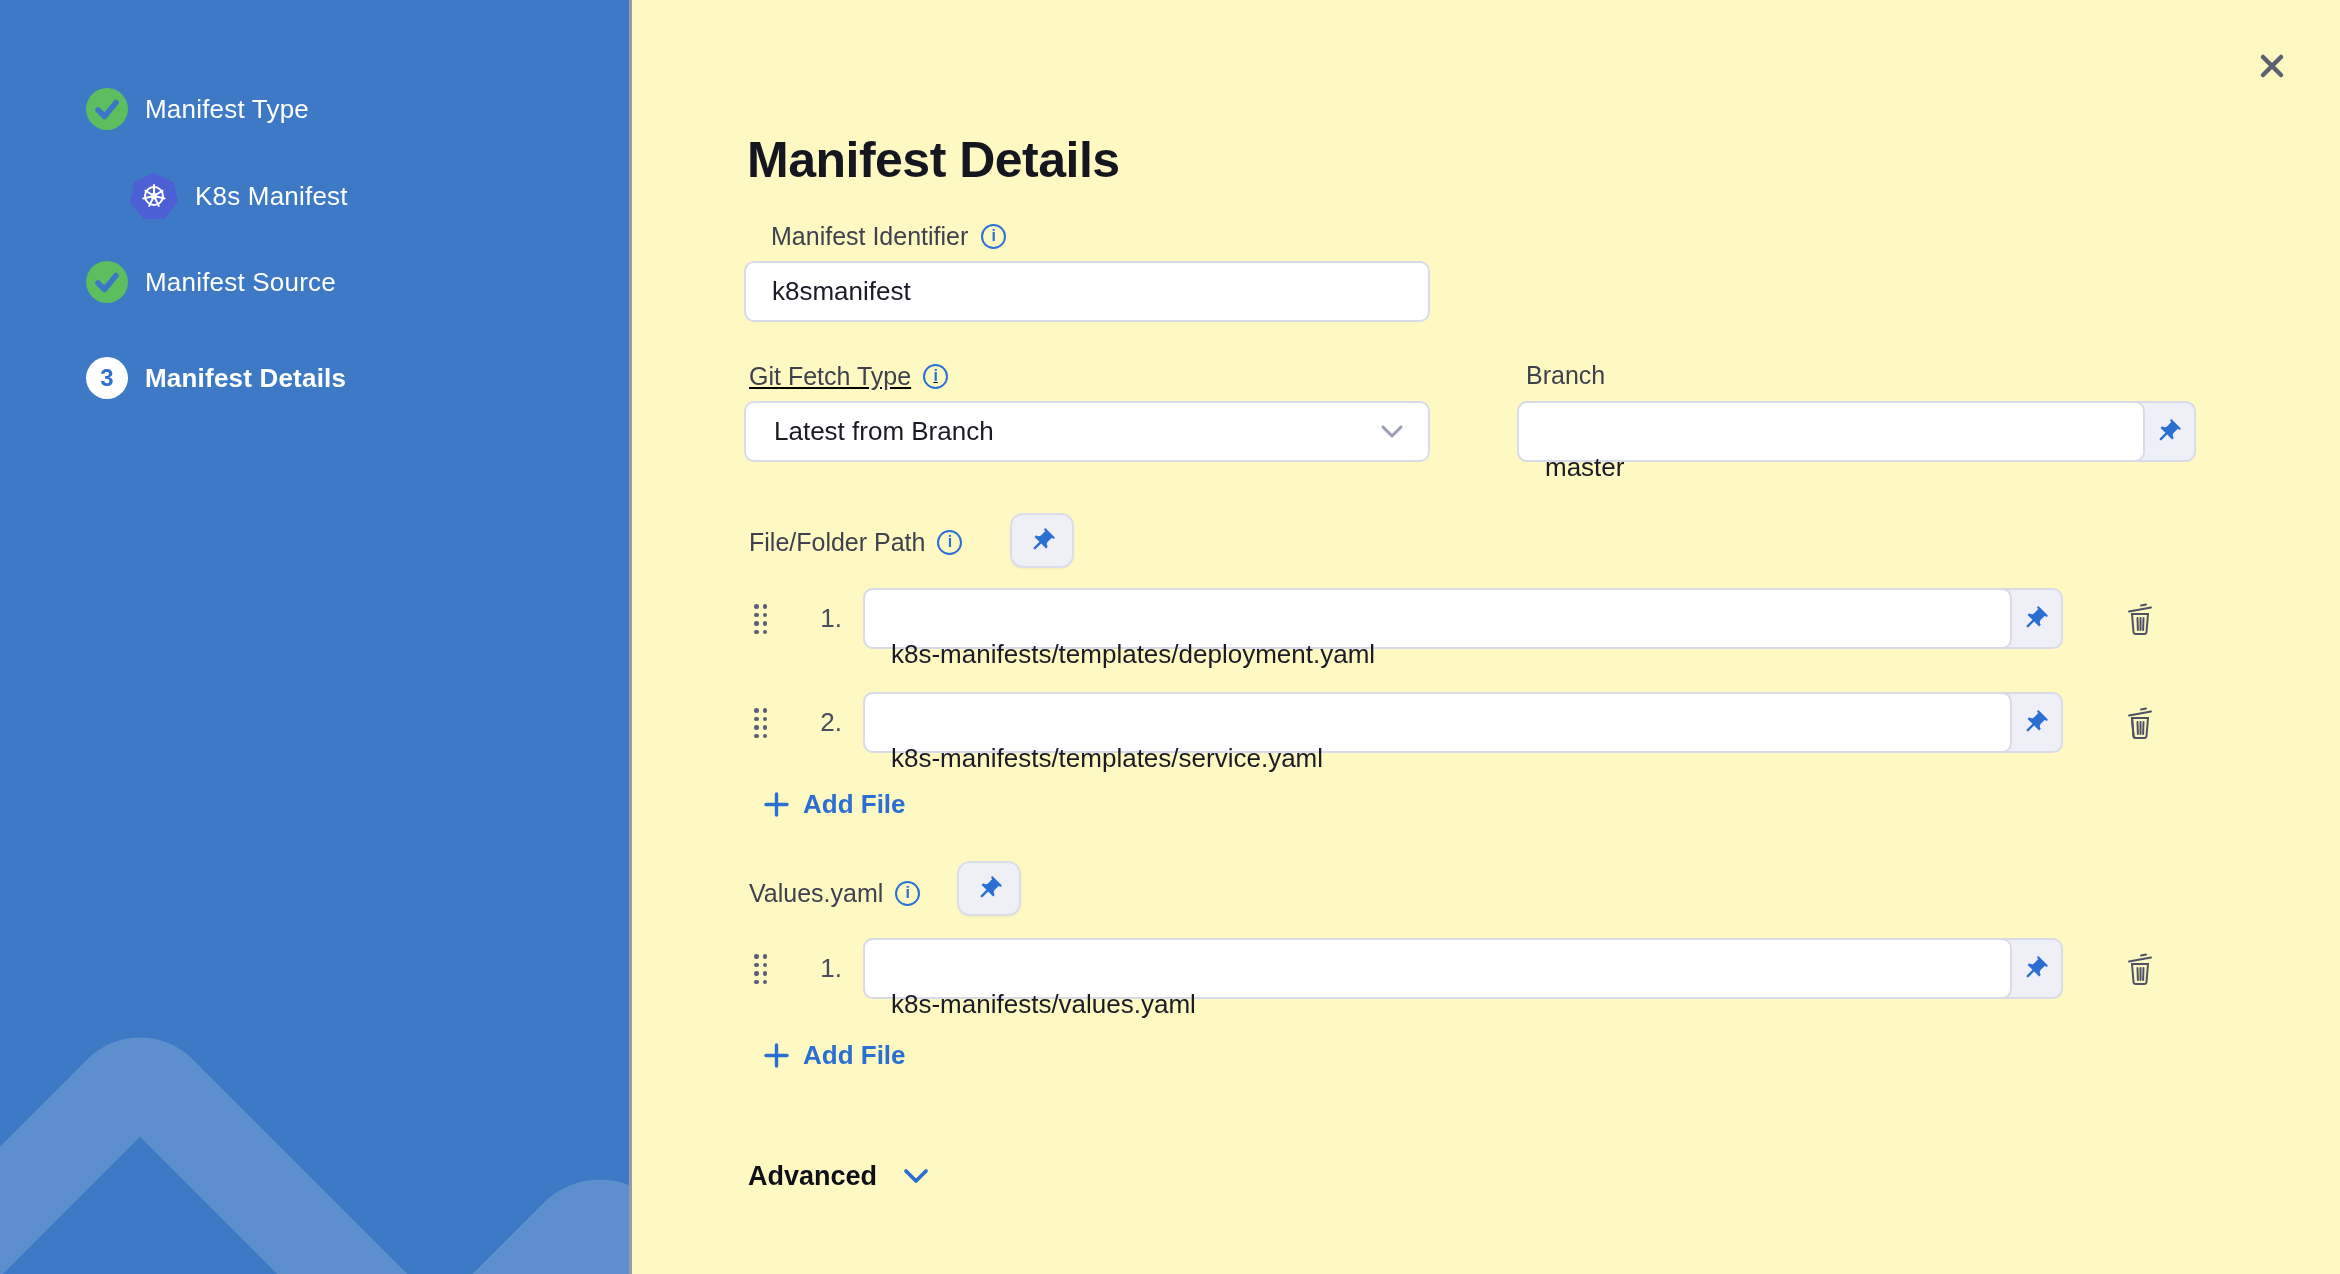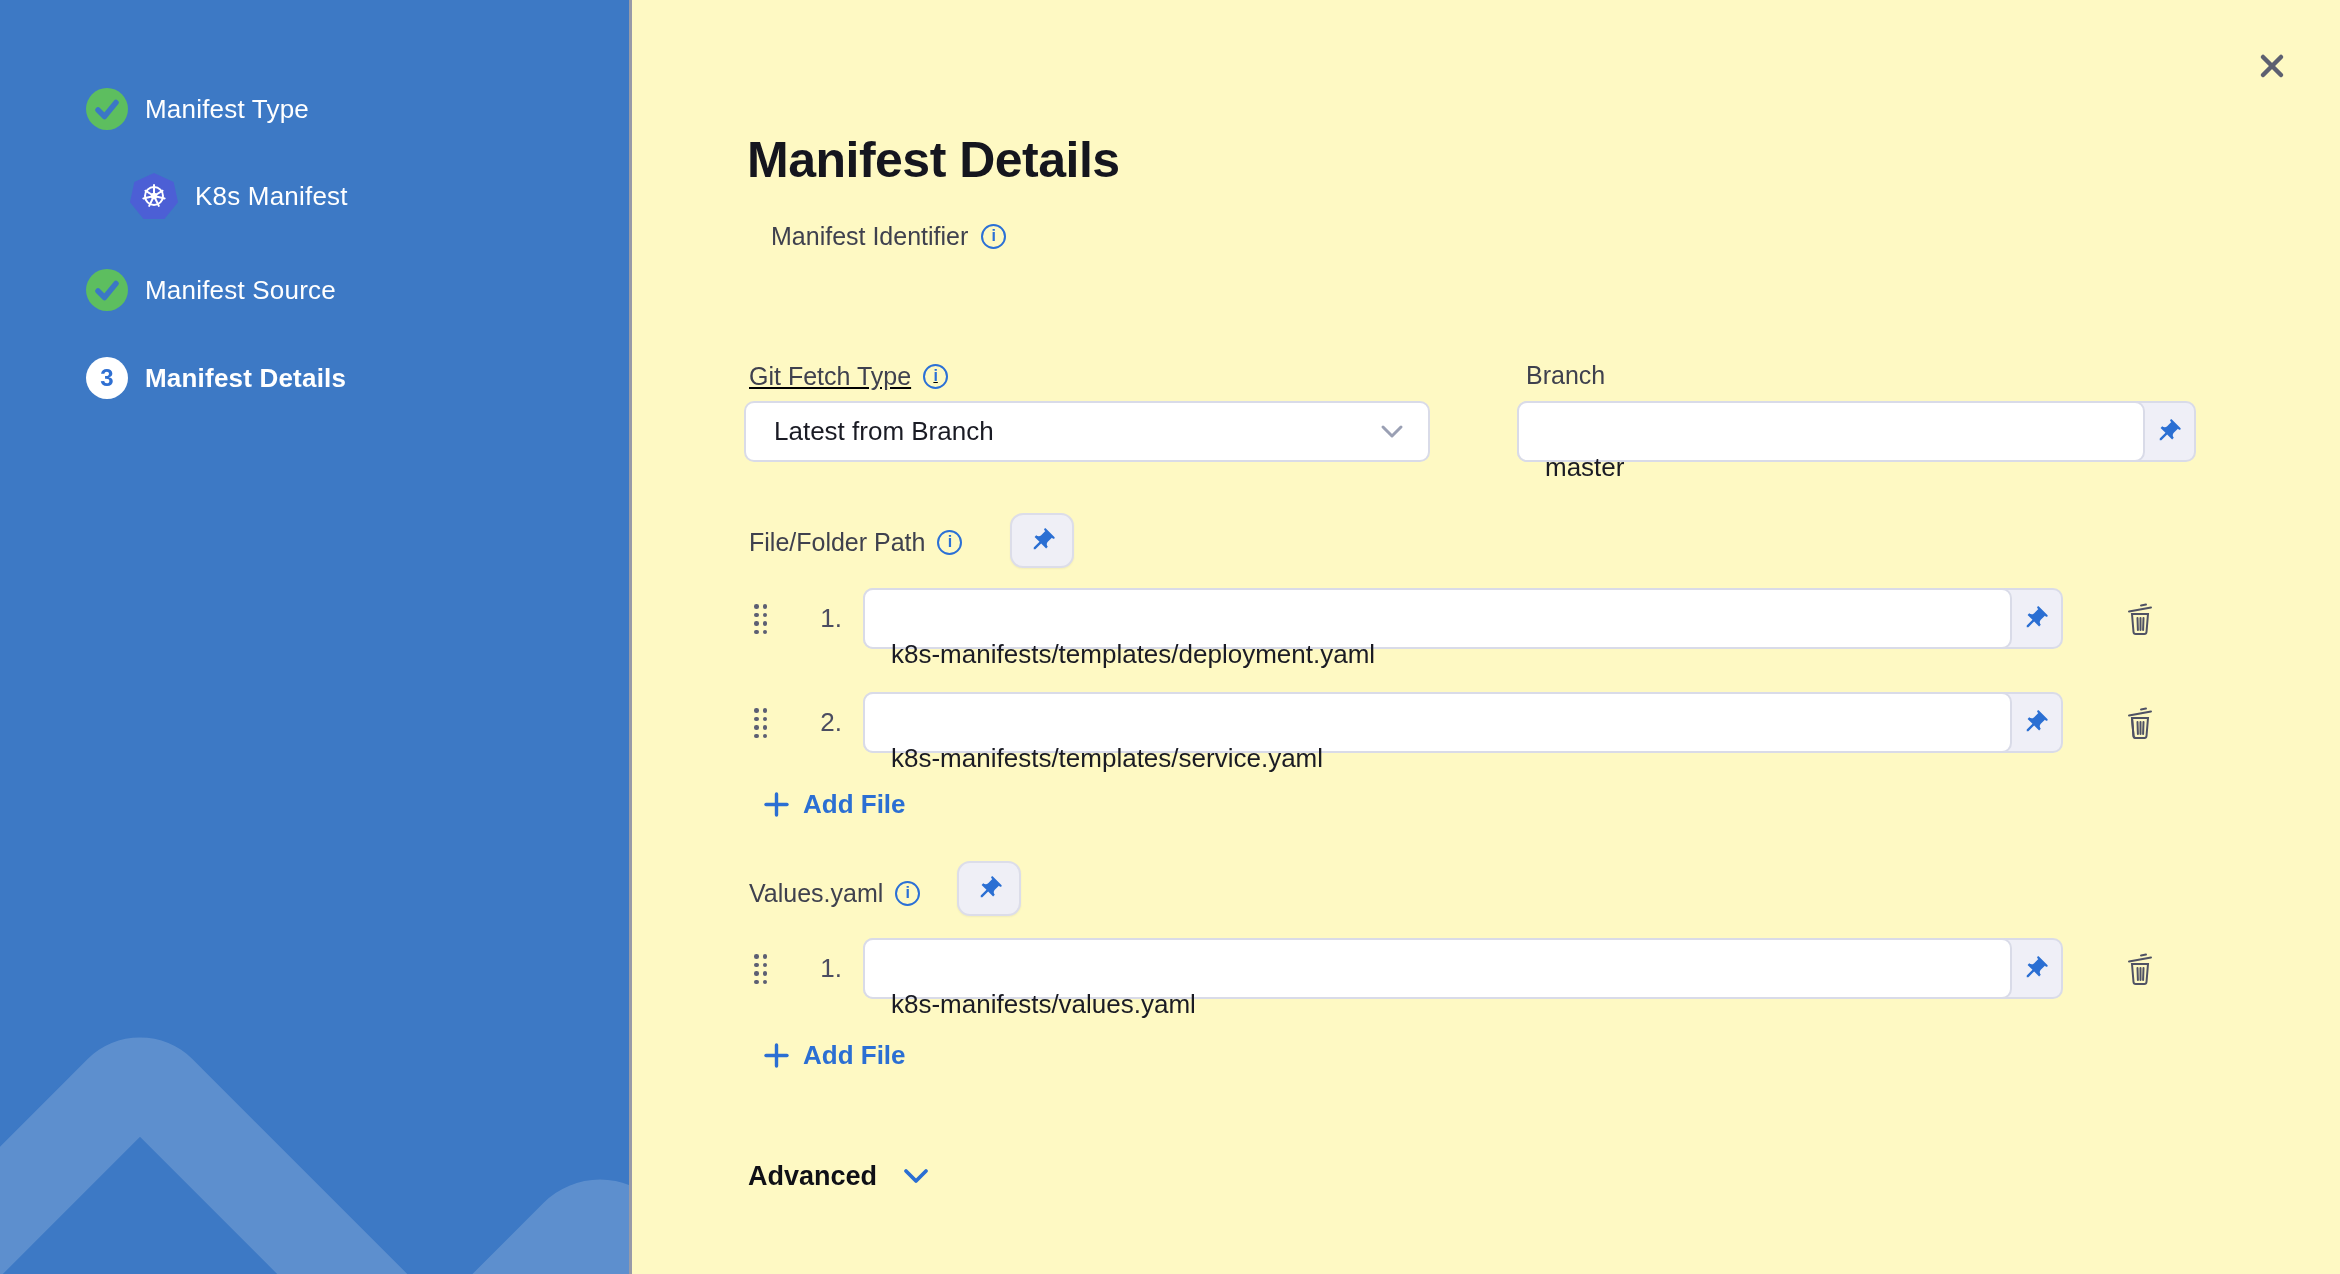--- a/index.html
+++ b/index.html
@@ -72,21 +72,21 @@
             <line x1="15" y1="15" x2="10.2" y2="24.9"></line>
             <line x1="15" y1="15" x2="4.3" y2="17.4"></line>
             <line x1="15" y1="15" x2="6.4" y2="9.7"></line>
           </g>
           <circle cx="15" cy="15" r="3.2" fill="#ffffff"></circle>
         </svg>
       </span>
       <span class="lbl">K8s Manifest</span>
     </div>
 
-    <div class="side-item" style="top:269px;">
+    <div class="side-item" style="top:261px;">
       <span class="ck">
         <svg width="42" height="42" viewBox="0 0 42 42">
             <polyline points="12,22 18.5,28.5 30,14.5" fill="none" stroke="#3b77c6" stroke-width="5.5" stroke-linecap="round" stroke-linejoin="round"></polyline>
           </svg>
       </span>
       <span class="lbl">Manifest Source</span>
     </div>
 
     <div class="side-item active" style="top:357px;">
       <span class="stepnum">3</span>
@@ -102,20 +102,23 @@
           <line x1="25" y1="7" x2="7" y2="25"></line>
         </g>
       </svg>
   </div>
 
   <h1 class="title">Manifest Details</h1>
 
   <div class="lblrow" style="left:771px;top:221px;gap:13px;">
     <span class="lbl-text">Manifest Identifier</span>
     <span class="info">i</span>
+  </div>
+  <div class="tbox" style="left:744px;top:261px;width:686px;">
+    <input type="text" value="k8smanifest" style="">
   </div>
 
   <div class="lblrow" style="left:749px;top:361px;text-decoration:underline;">
     <span class="lbl-text">Git Fetch Type</span>
     <span class="info">i</span>
   </div>
   <div class="lblrow" style="left:1526px;top:361px;flex-direction:column;">
     <span class="lbl-text">Branch</span>
     <span class="info">i</span>
   </div>

